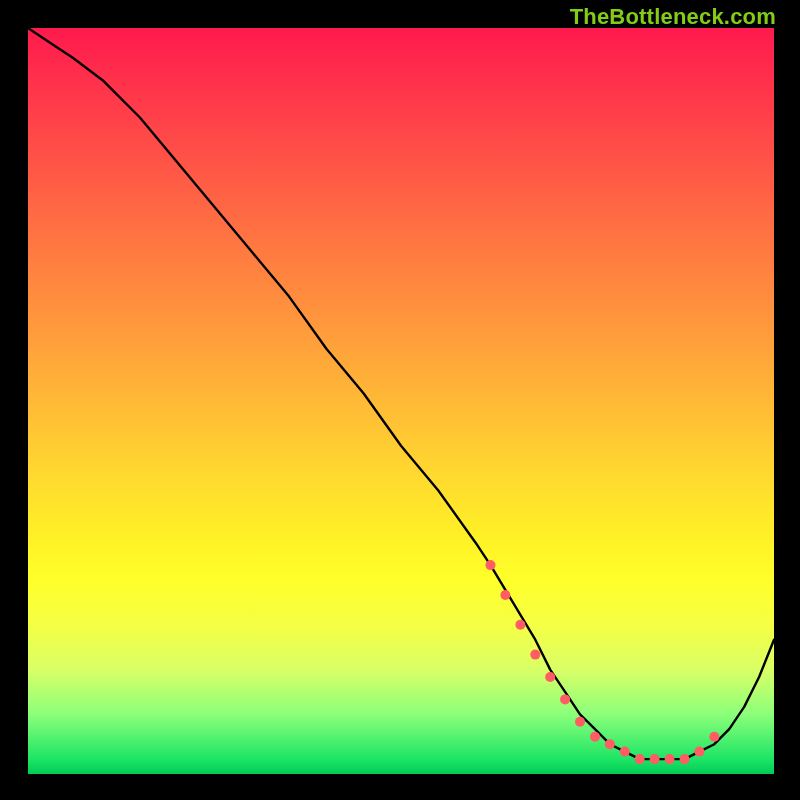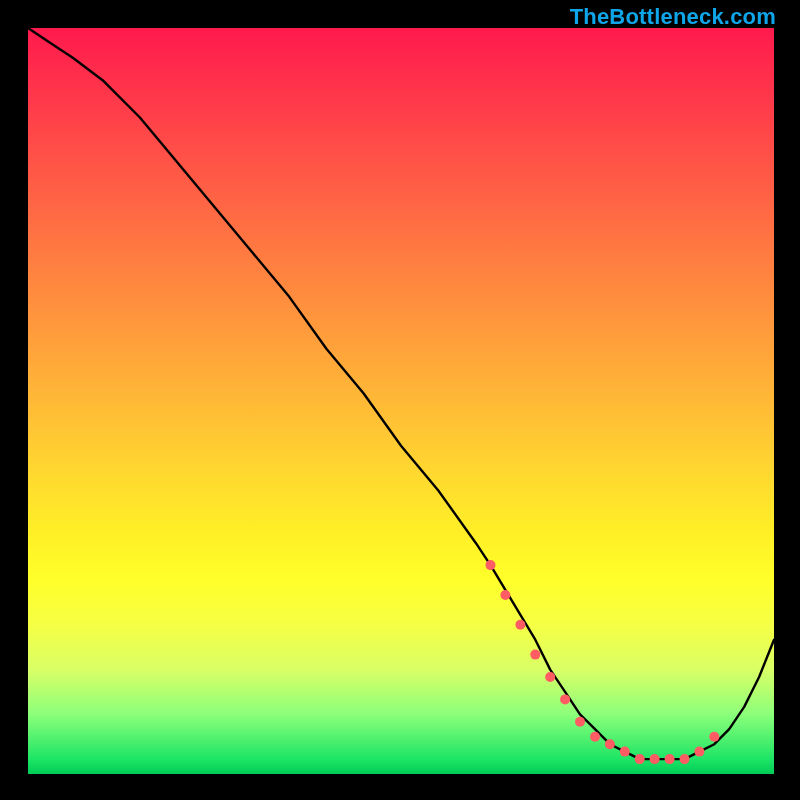--- a/index.html
+++ b/index.html
@@ -43,21 +43,21 @@
       #00cc55 100%
     );
   }
   .watermark {
     position: absolute;
     top: 4px;
     right: 24px;
     font-family: Arial, Helvetica, sans-serif;
     font-size: 22px;
     font-weight: 600;
-    color: #0ea5e9;
+    color: #84cc16;
     letter-spacing: 0.2px;
     user-select: none;
   }
   svg.curve {
     position: absolute;
     left: 28px;
     top: 28px;
     width: 746px;
     height: 746px;
     overflow: visible;

